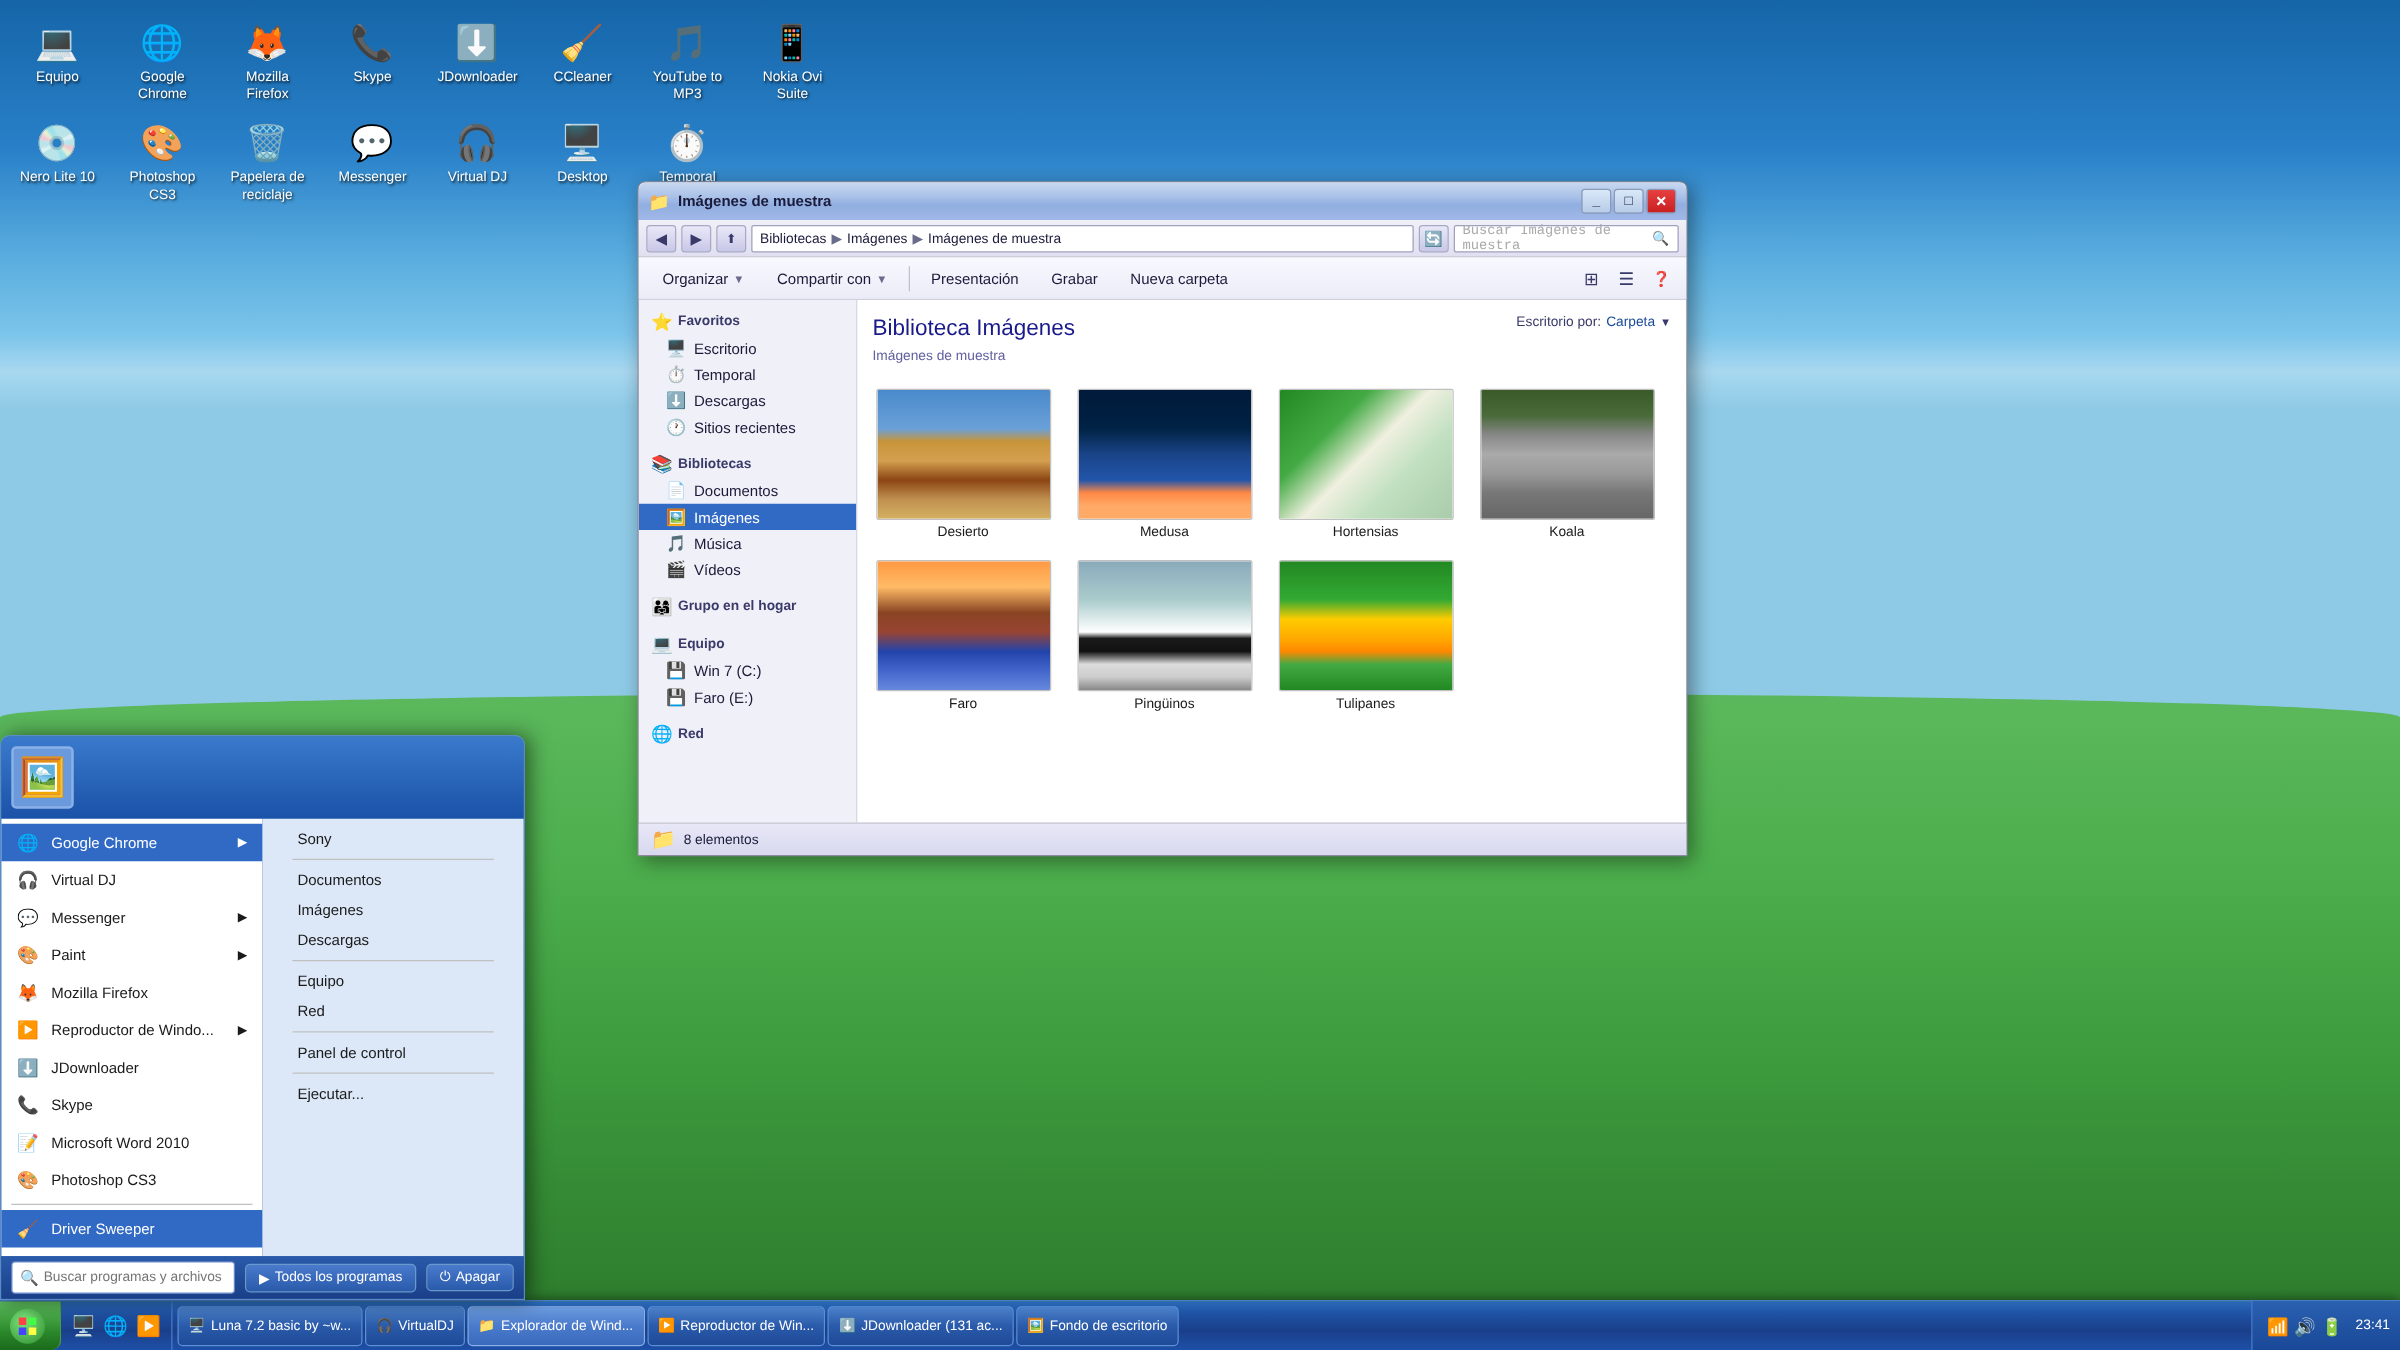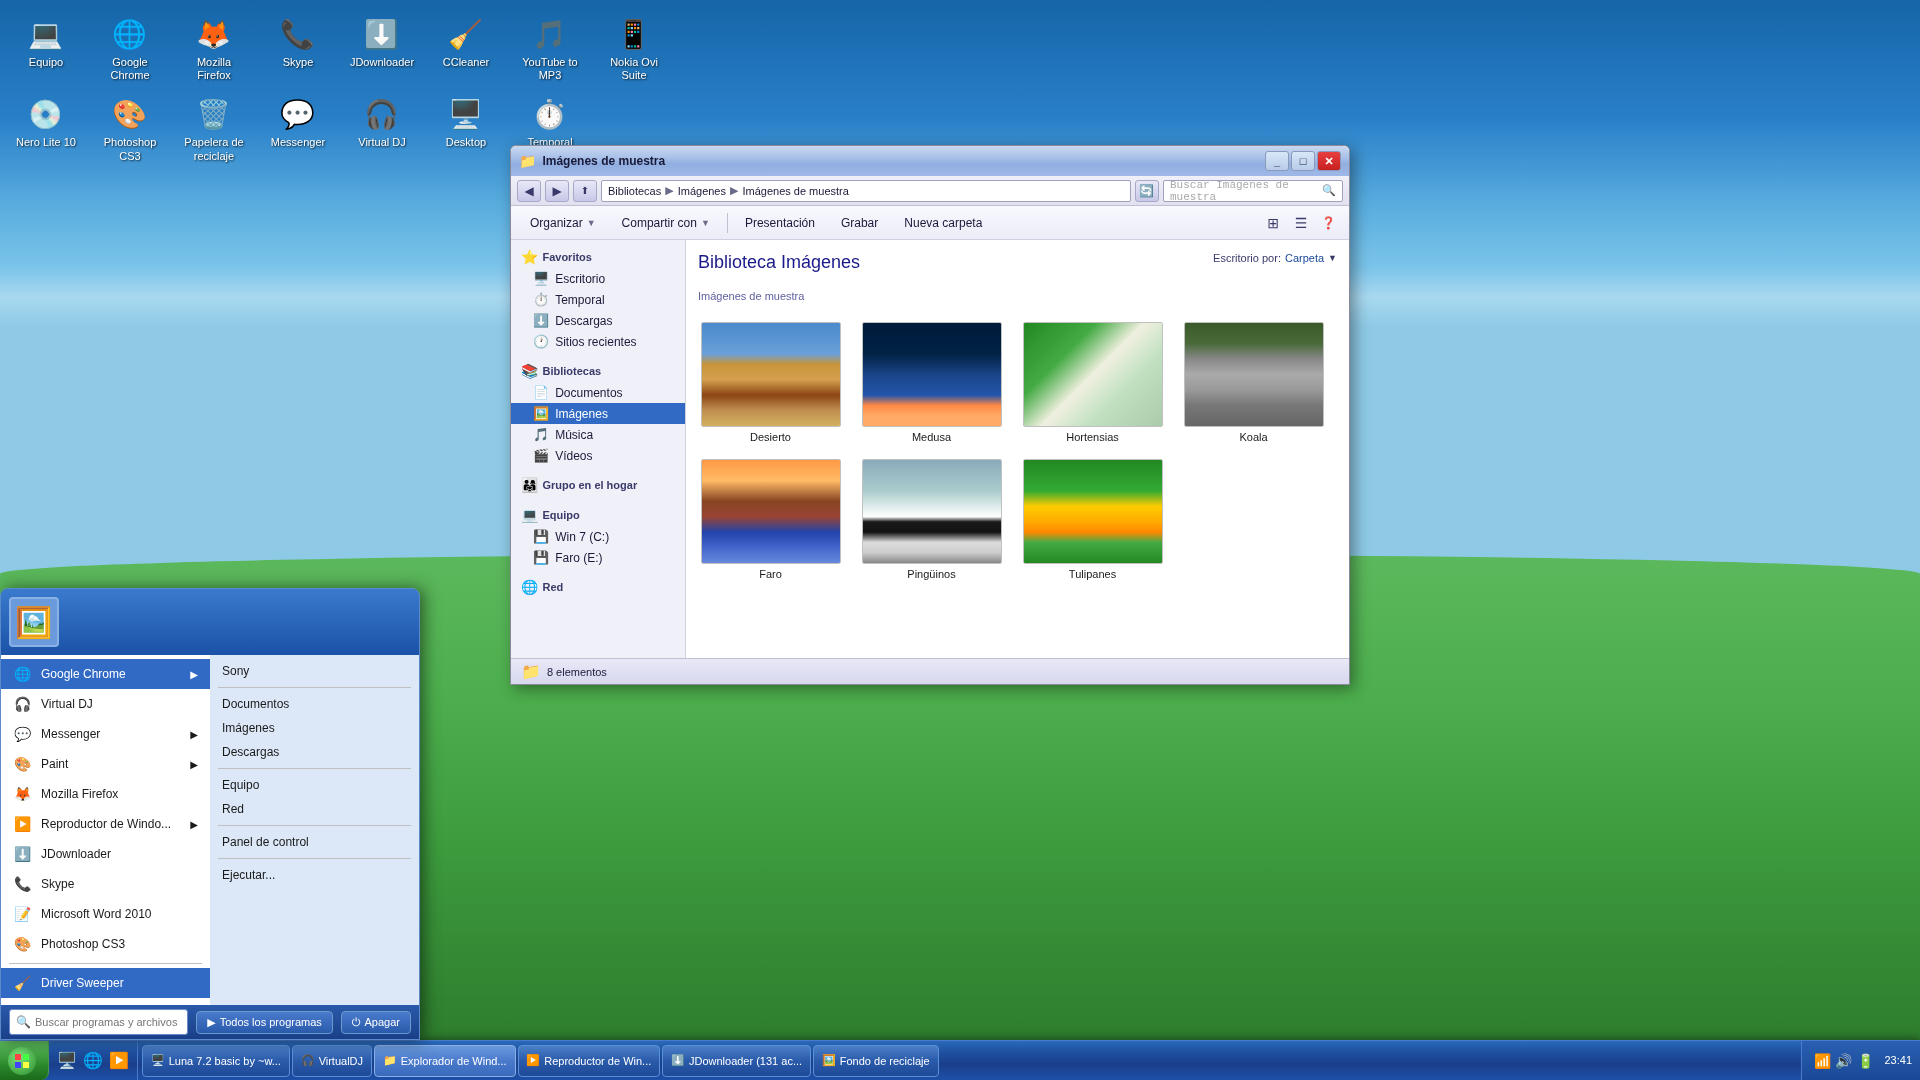--- a/index.html
+++ b/index.html
@@ -229,21 +229,21 @@
 
     .start-menu-left {
       width: 210px;
       background: white;
       padding: 4px 0;
     }
 
     .start-menu-right {
       width: 210px;
       background: #dce8f8;
-      padding: 4px 0;
+      padding: 4px 16px;
     }
 
     .start-item {
       padding: 5px 12px;
       cursor: pointer;
       display: flex;
       align-items: center;
       gap: 8px;
       font-size: 12px;
       color: #1a1a1a;
@@ -516,21 +516,21 @@
     }
 
     .library-header {
       margin-bottom: 12px;
     }
 
     .library-title {
       font-size: 18px;
       color: #1a1a8a;
       font-weight: normal;
-      margin-bottom: 17px;
+      margin-bottom: 6px;
     }
 
     .library-subtitle {
       font-size: 11px;
       color: #6060a0;
     }
 
     
     .thumbnails-grid {
       display: grid;
@@ -1061,21 +1061,21 @@
       <div class="taskbar-item">
         <span>▶️</span>
         <span>Reproductor de Win...</span>
       </div>
       <div class="taskbar-item">
         <span>⬇️</span>
         <span>JDownloader (131 ac...</span>
       </div>
       <div class="taskbar-item">
         <span>🖼️</span>
-        <span>Fondo de reciclaje</span>
+        <span>Fondo de escritorio</span>
       </div>
     </div>
 
     <div class="taskbar-right">
       <div class="tray-icons">
         <span class="tray-icon">📶</span>
         <span class="tray-icon">🔊</span>
         <span class="tray-icon">🔋</span>
       </div>
       <div class="taskbar-clock">

